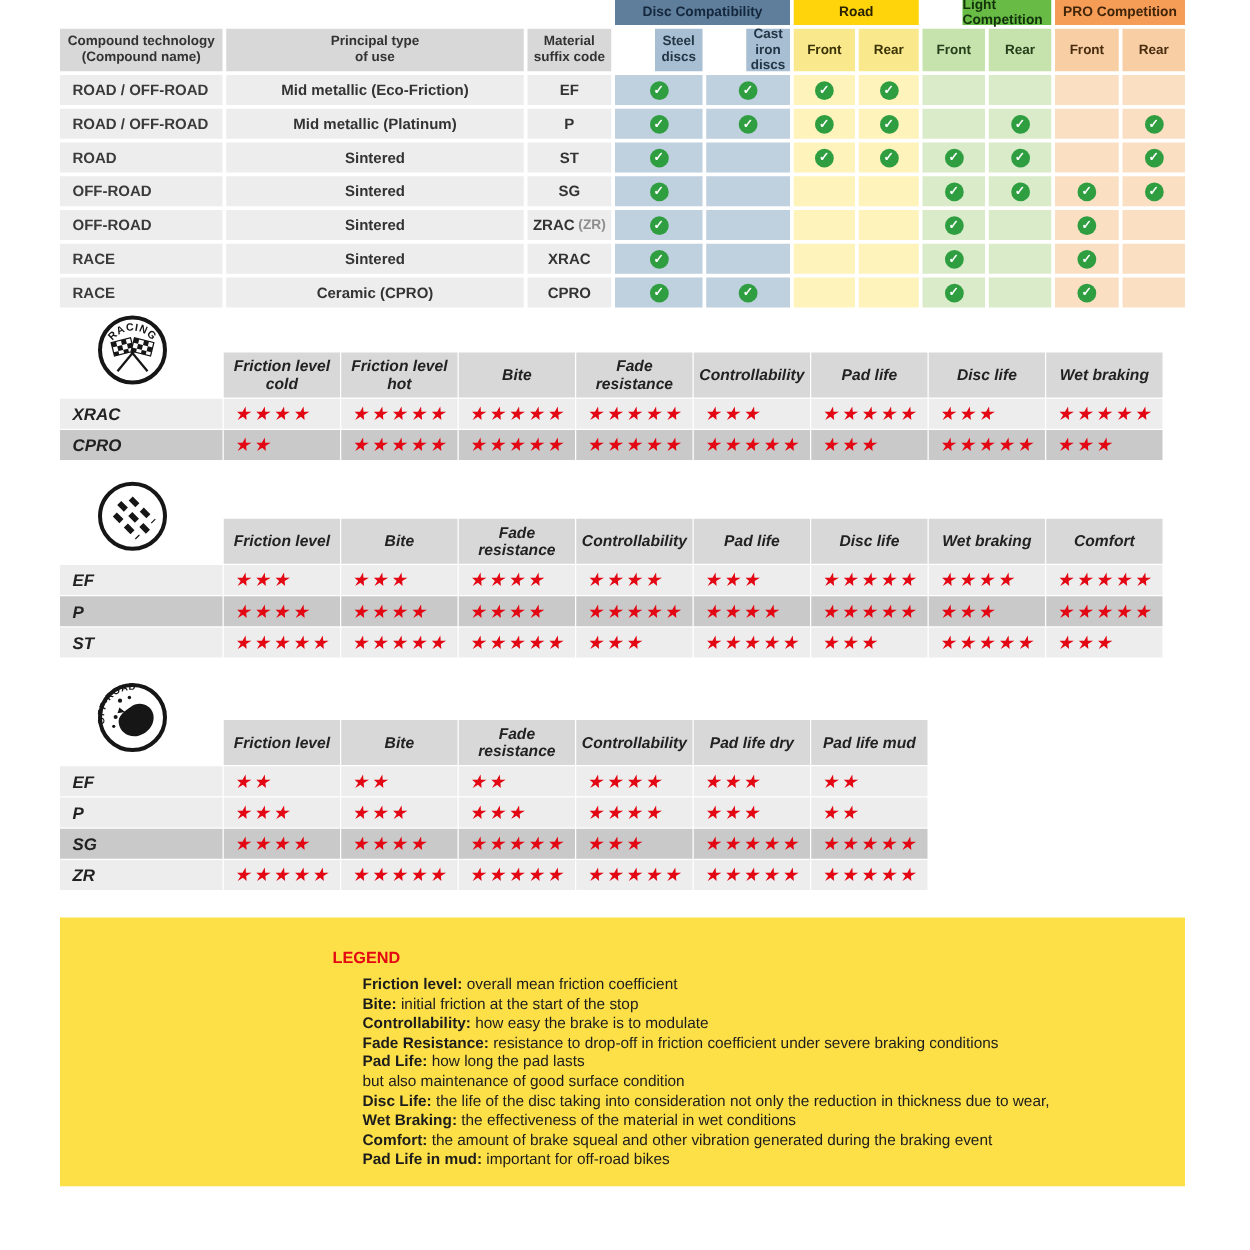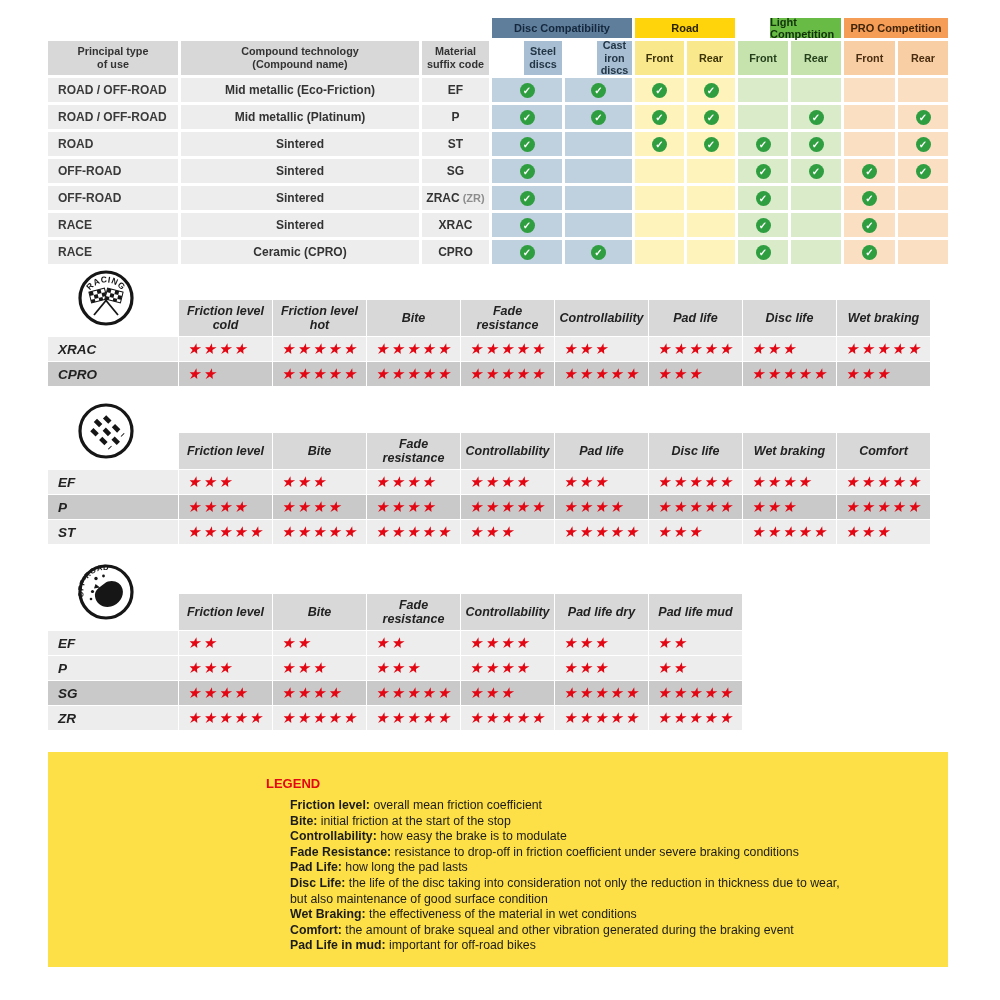--- a/index.html
+++ b/index.html
@@ -1,17 +1,17 @@
 <!DOCTYPE html>
 <html style="--star-red: #e30613; --check-green: #2f9e41;"><head>
 <meta charset="utf-8">
 <style>
   * { box-sizing: border-box; margin: 0; padding: 0; }
   html, body { width: 1000px; height: 1000px; background: #fff; font-family: "Liberation Sans", sans-serif; }
-  .content { width: 900px; margin-left: 48px; padding-top: 18px; }
+  .content { width: 900px; margin-left: 48px; }
 
   
   .compat-grid {
     display: grid;
     grid-template-columns: 130px 238px 67px 70px 67px 49px 48px 50px 50px 51px 50px;
     grid-template-rows: 20px 34px repeat(7, 24px);
     gap: 3px;
   }
   .band-spacer { grid-column: span 3; }
   .band-cell { grid-column: span 2; display: flex; align-items: center; justify-content: center; font-size: 11px; font-weight: bold; }
@@ -57,24 +57,24 @@
 <body>
 
 <div class="content">
 
   <div class="compat-grid">
       <div class="band-spacer"></div>
       <div class="band-cell" style="background: rgb(95, 126, 156); color: rgb(20, 39, 60);">Disc Compatibility</div>
       <div class="band-cell" style="background: rgb(255, 212, 10); color: rgb(43, 35, 0);">Road</div>
       <div class="band-cell" style="background: rgb(104, 188, 69); color: rgb(19, 50, 11); margin-left: 32px;">Light Competition</div>
       <div class="band-cell" style="background: rgb(245, 156, 86); color: rgb(63, 36, 8);">PRO Competition</div>
+      <div class="colhead h-gray">Compound technology
+(Compound name)</div>
       <div class="colhead h-gray">Principal type
 of use</div>
-      <div class="colhead h-gray">Compound technology
-(Compound name)</div>
       <div class="colhead h-gray">Material
 suffix code</div>
       <div class="colhead h-blue">Steel
 discs</div>
       <div class="colhead h-blue">Cast iron
 discs</div>
       <div class="colhead h-yellow">Front</div>
       <div class="colhead h-yellow">Rear</div>
       <div class="colhead h-green">Front</div>
       <div class="colhead h-green">Rear</div>
@@ -389,21 +389,21 @@
   </div>
 
   <div class="legend">
     <div class="legend-title">LEGEND</div>
     <div>
         <div class="legend-line"><b>Friction level: </b>overall mean friction coefficient</div>
         <div class="legend-line"><b>Bite: </b>initial friction at the start of the stop</div>
         <div class="legend-line"><b>Controllability: </b>how easy the brake is to modulate</div>
         <div class="legend-line"><b>Fade Resistance: </b>resistance to drop-off in friction coefficient under severe braking conditions</div>
         <div class="legend-line"><b>Pad Life: </b>how long the pad lasts</div>
+        <div class="legend-line">but also maintenance of good surface condition</div>
         <div class="legend-line"><b>Disc Life: </b>the life of the disc taking into consideration not only the reduction in thickness due to wear,</div>
-        <div class="legend-line">but also maintenance of good surface condition</div>
         <div class="legend-line"><b>Wet Braking: </b>the effectiveness of the material in wet conditions</div>
         <div class="legend-line"><b>Comfort: </b>the amount of brake squeal and other vibration generated during the braking event</div>
         <div class="legend-line"><b>Pad Life in mud: </b>important for off-road bikes</div>
       </div>
   </div>
 
 </div>
 
 </body></html>

